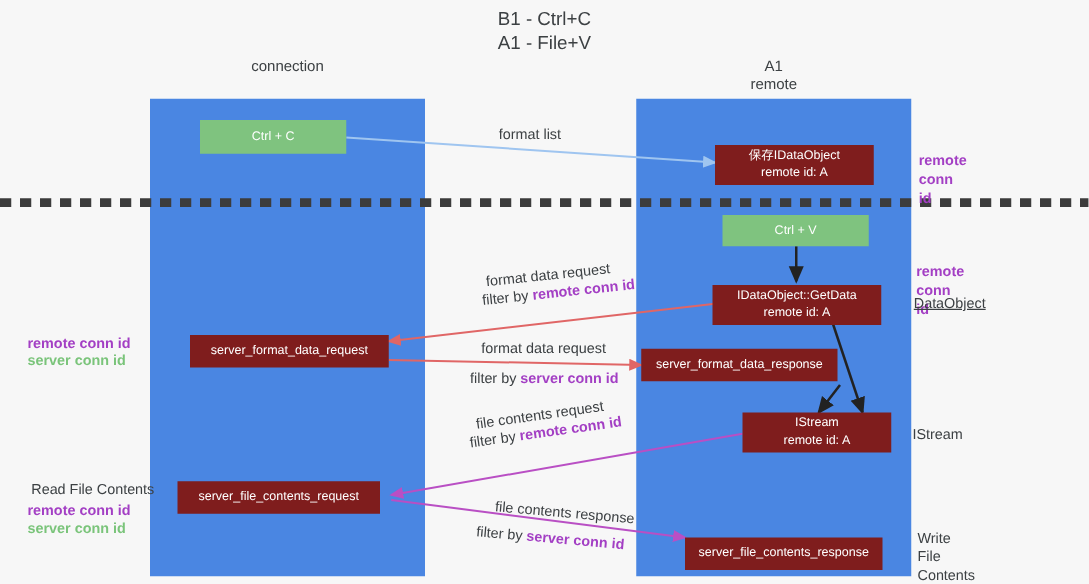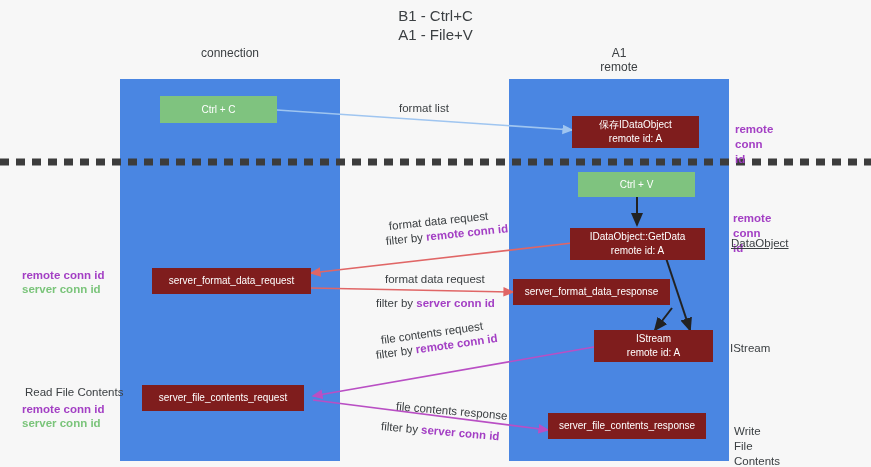--- a/index.html
+++ b/index.html
@@ -136,21 +136,21 @@
 
   <div class="node orange" style="left:594px; top:330px; width:119px; height:32px;">
     <span>IStream</span>
     <span>remote id: A</span>
   </div>
 
   <div class="node orange" style="left:142px; top:385px; width:162px; height:26px;">
     <span>server_file_contents_request</span>
   </div>
 
-  <div class="node orange" style="left:548px; top:413px; width:158px; height:26px;align-items:center;">
+  <div class="node orange" style="left:548px; top:430px; width:158px; height:26px;align-items:center;">
     <span>server_file_contents_response</span>
   </div>
 
   <div class="arrow-label" style="left:399px; top:101px;">format list</div>
 
   <div class="arrow-label" style="left:389px; top:219px; transform:rotate(-6deg); transform-origin:left center;">format data request</div>
   <div class="arrow-label" style="left:386px; top:234px; transform:rotate(-6deg); transform-origin:left center;">
     <span>filter by </span><span class="hl">remote conn id</span>
   </div>
 

